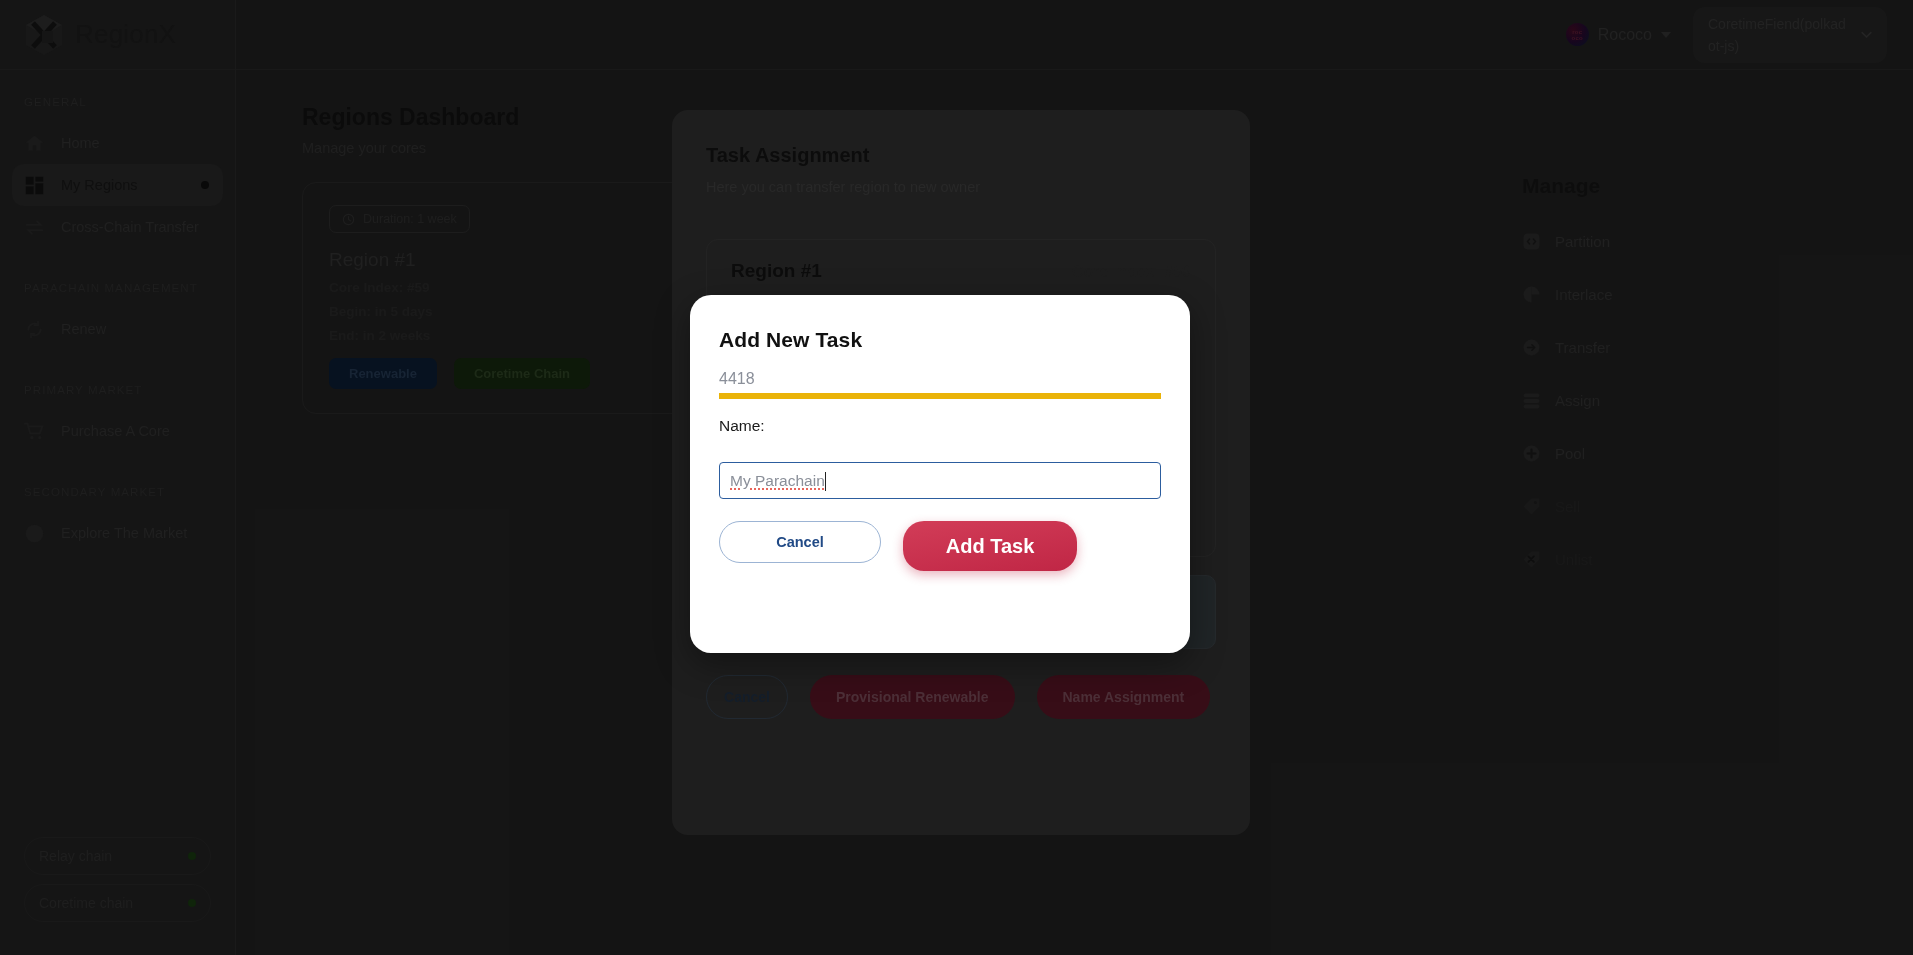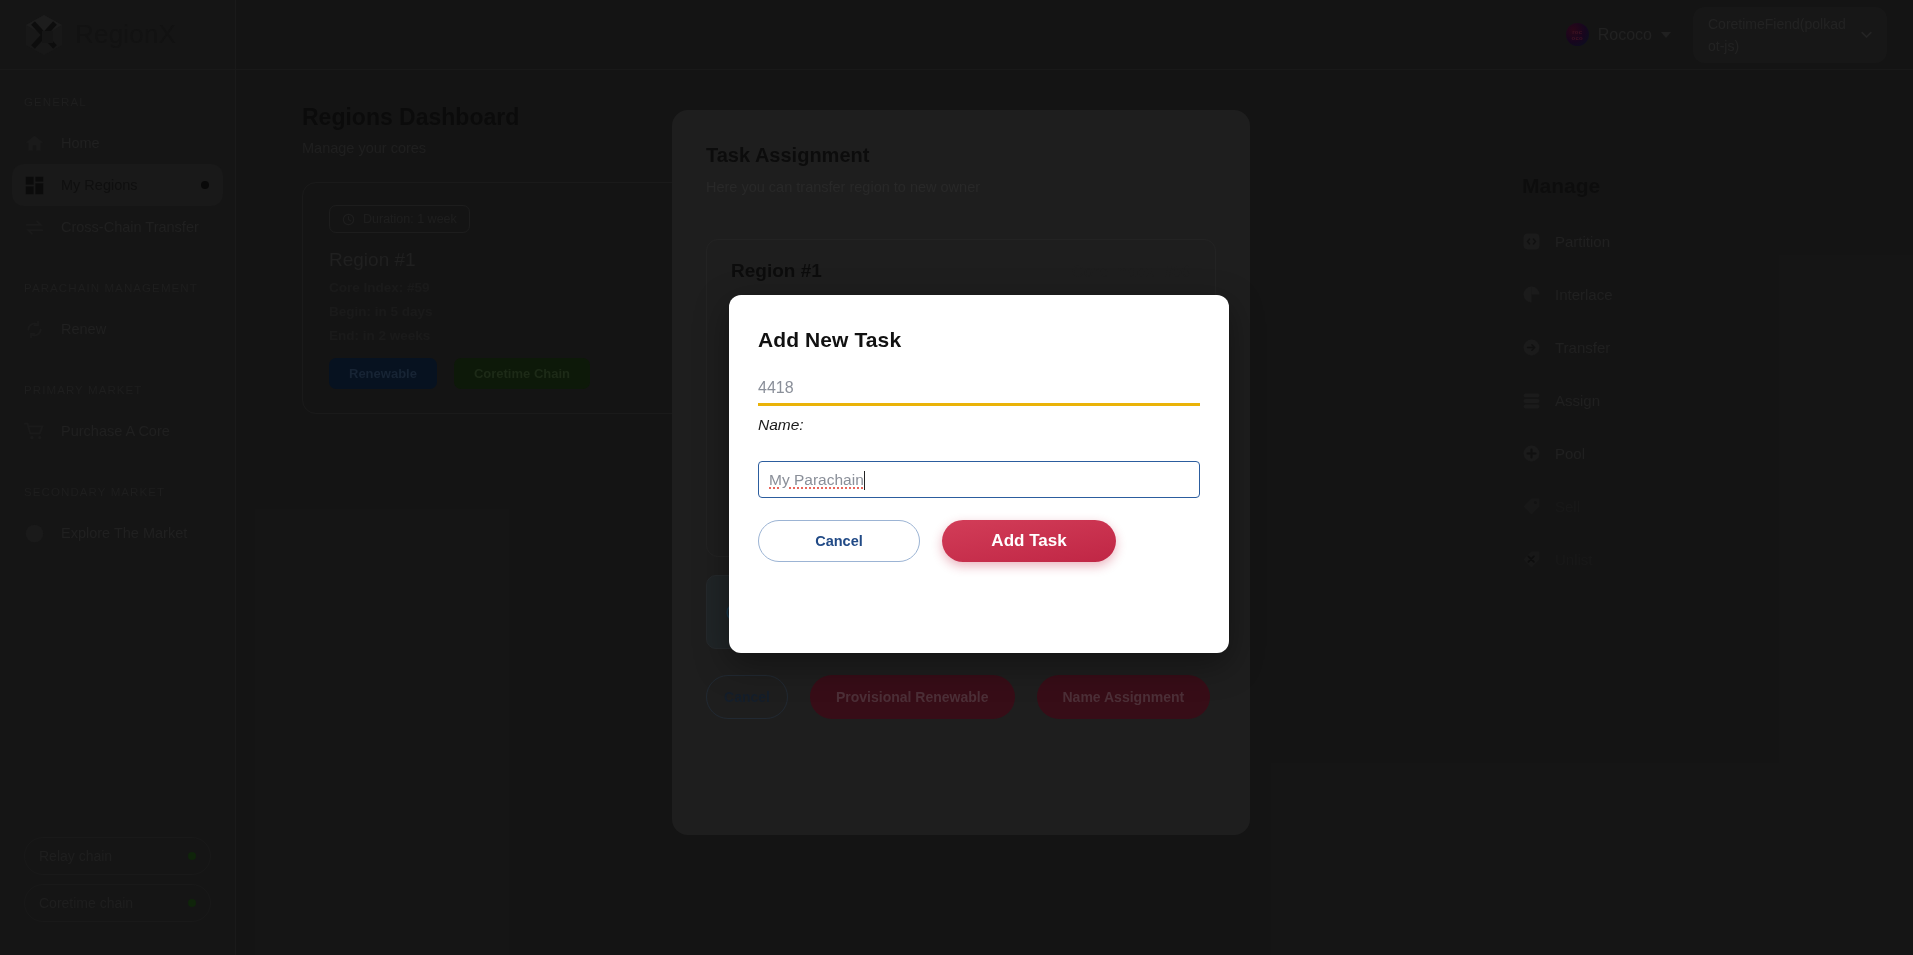--- a/index.html
+++ b/index.html
@@ -139,35 +139,35 @@
   .ta-btn { border-radius: 22px; height: 44px; display: flex; align-items: center;
     justify-content: center; font-size: 14px; font-weight: bold; }
   .ta-btn.outline { width: 82px; border: 1px solid #303b48; color: #1e2b3d; }
   .ta-btn.filled { background: #501421; color: #6d4450; padding: 0 26px; }
 
   
   #scrim { position: absolute; inset: 0; background: rgba(0,0,0,0.30); }
 
   
   #add-task-modal {
-    position: absolute; left: 729px; top: 295px; width: 500px; height: 358px;
-    background: #ffffff; border-radius: 12px;
+    position: absolute; left: 690px; top: 295px; width: 500px; height: 358px;
+    background: #ffffff; border-radius: 21px;
     box-shadow: 0 11px 34px rgba(0,0,0,.38);
     padding: 33px 29px 12px 29px;
   }
   #modal-title { font-size: 21px; font-weight: bold; color: #111111; letter-spacing: .1px; }
   .field-label { font-size: 15.5px; color: #1a1a1a; }
   #taskid-label { margin-top: 28px; }
   #taskid-input {
-    width: 100%; height: 34px; border: none; border-bottom: 3px solid #eab308;
+    width: 100%; height: 34px; border: none; border-bottom: 6px solid #eab308;
     background: transparent; font-family: "Liberation Sans", sans-serif;
-    font-size: 16px; color: #8a8f99; outline: none; margin-top: 20px;
+    font-size: 16px; color: #8a8f99; outline: none; margin-top: 13px;
   }
   #taskid-input::placeholder { color: #8a8f99; opacity: 1; }
-  #name-label { margin-top: 10px; font-style: italic; }
+  #name-label { margin-top: 18px; }
   #name-input-wrap {
     margin-top: 27px; height: 37px; border: 1px solid #2c5d9e; border-radius: 4px;
     display: flex; align-items: center; padding: 0 10px; position: relative;
   }
   #name-input {
     border: none; outline: none; background: transparent; width: 100%;
     font-family: "Liberation Sans", sans-serif; font-size: 15.5px; color: #8a8f99;
     text-decoration: underline; text-decoration-style: dotted;
     text-decoration-color: #e23b2e; text-underline-offset: 3px;
   }
@@ -176,23 +176,23 @@
     position: absolute; left: 105px; top: 9px; width: 1px; height: 19px; background: #222;
   }
   #modal-buttons { display: flex; gap: 22px; margin-top: 22px; }
   #cancel-button {
     width: 162px; height: 42px; border-radius: 21px; background: #fff;
     border: 1px solid #9cb4d4; color: #214a86; font-size: 14.5px; font-weight: bold;
     display: flex; align-items: center; justify-content: center;
     font-family: "Liberation Sans", sans-serif;
   }
   #add-task-button {
-    width: 174px; height: 42px; border-radius: 21px; border: none;
+    width: 174px; height: 50px; border-radius: 21px; border: none;
     background: linear-gradient(170deg, #d23d58 0%, #c02645 100%);
-    color: #ffffff; font-size: 17px; font-weight: bold;
+    color: #ffffff; font-size: 20px; font-weight: bold;
     display: flex; align-items: center; justify-content: center;
     box-shadow: 0 4px 11px rgba(190,30,60,.33);
     font-family: "Liberation Sans", sans-serif;
   }
 </style>
 </head>
 <body>
 
 <div id="app-root">
 

